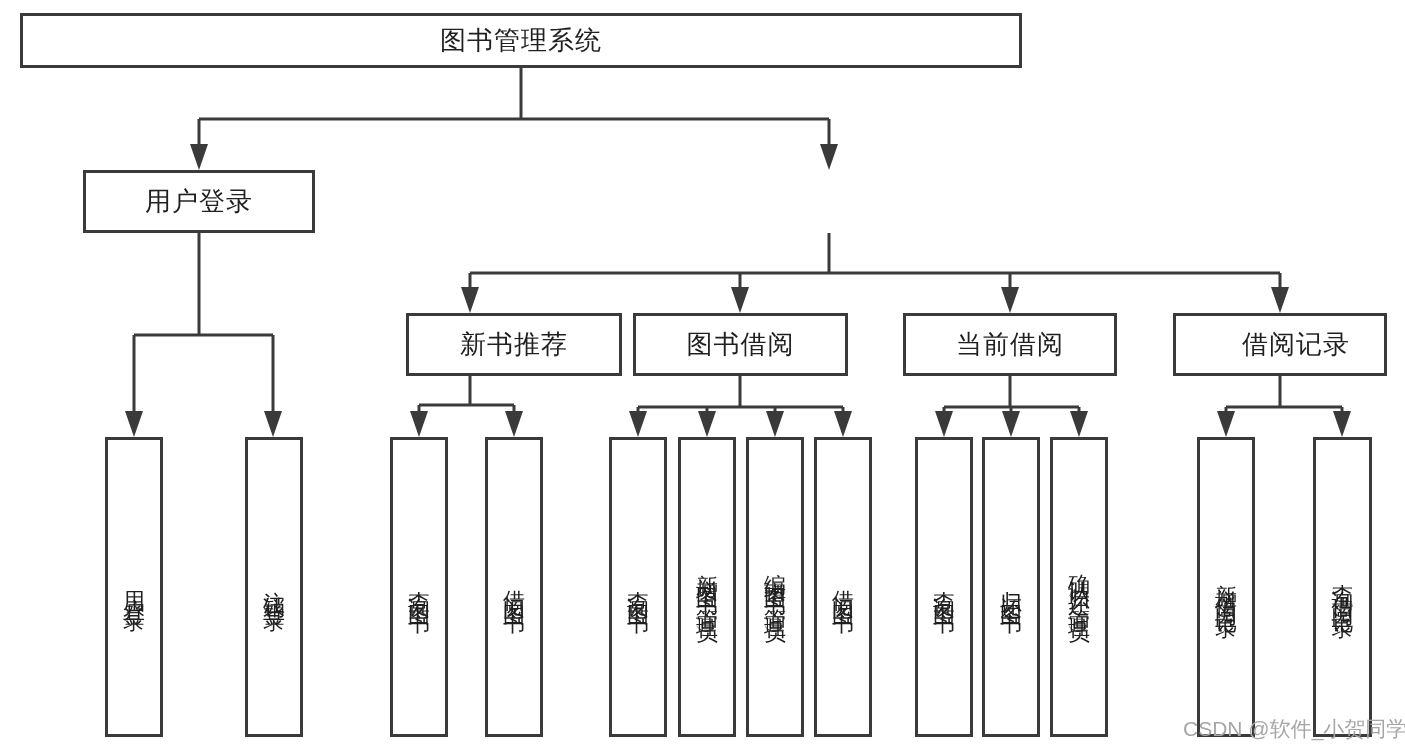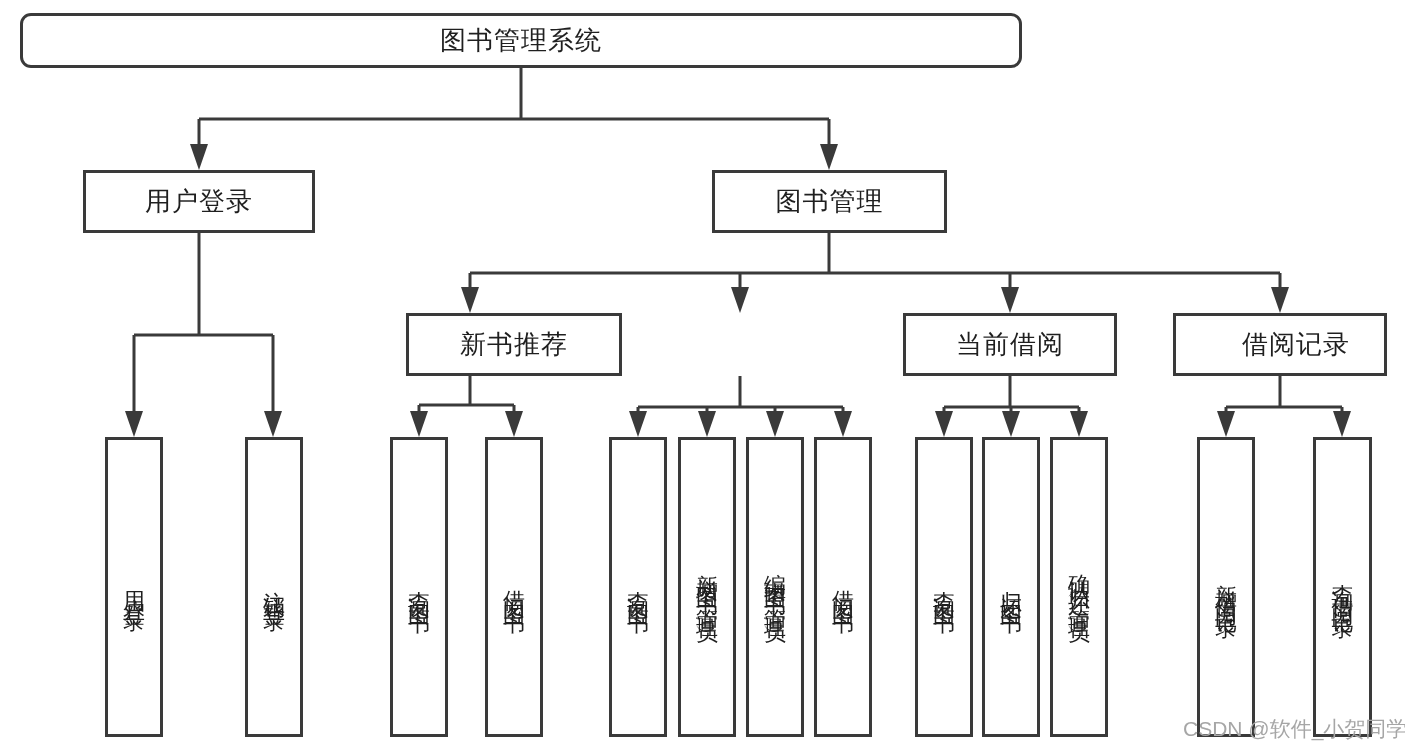--- a/index.html
+++ b/index.html
@@ -76,26 +76,26 @@
       <polygon points="1002,411 1020,411 1011,437"></polygon>
       <polygon points="1070,411 1088,411 1079,437"></polygon>
     </g>
     <g>
       <path d="M1280,376 V407 M1226,407 H1342 M1226,407 V415 M1342,407 V415"></path>
       <polygon points="1217,411 1235,411 1226,437"></polygon>
       <polygon points="1333,411 1351,411 1342,437"></polygon>
     </g>
   </svg>
 
-  <div class="box h-box" style="left:20px;top:13px;width:1002px;height:55px;border-radius:11px;">图书管理系统</div>
+  <div class="box h-box" style="left:20px;top:13px;width:1002px;height:55px;">图书管理系统</div>
 
   <div class="box h-box" style="left:83px;top:170px;width:232px;height:63px;">用户登录</div>
-  <div class="box h-box" style="left:712px;top:170px;width:235px;height:63px;">图书管理</div>
 
   <div class="box h-box" style="left:362px;top:313px;width:216px;height:63px;margin-left:44px;">新书推荐</div>
+  <div class="box h-box" style="left:633px;top:313px;width:215px;height:63px;">图书借阅</div>
   <div class="box h-box" style="left:903px;top:313px;width:214px;height:63px;">当前借阅</div>
   <div class="box h-box" style="left:1173px;top:313px;width:214px;height:63px;padding-left:32px;">借阅记录</div>
 
   <div class="box v-box" style="left:105px;top:437px;width:58px;height:300px;">用户登录</div>
   <div class="box v-box" style="left:245px;top:437px;width:58px;height:300px;">注销登录</div>
 
   <div class="box v-box" style="left:390px;top:437px;width:58px;height:300px;">查询图书</div>
   <div class="box v-box" style="left:485px;top:437px;width:58px;height:300px;">借阅图书</div>
 
   <div class="box v-box" style="left:609px;top:437px;width:58px;height:300px;">查询图书</div>

